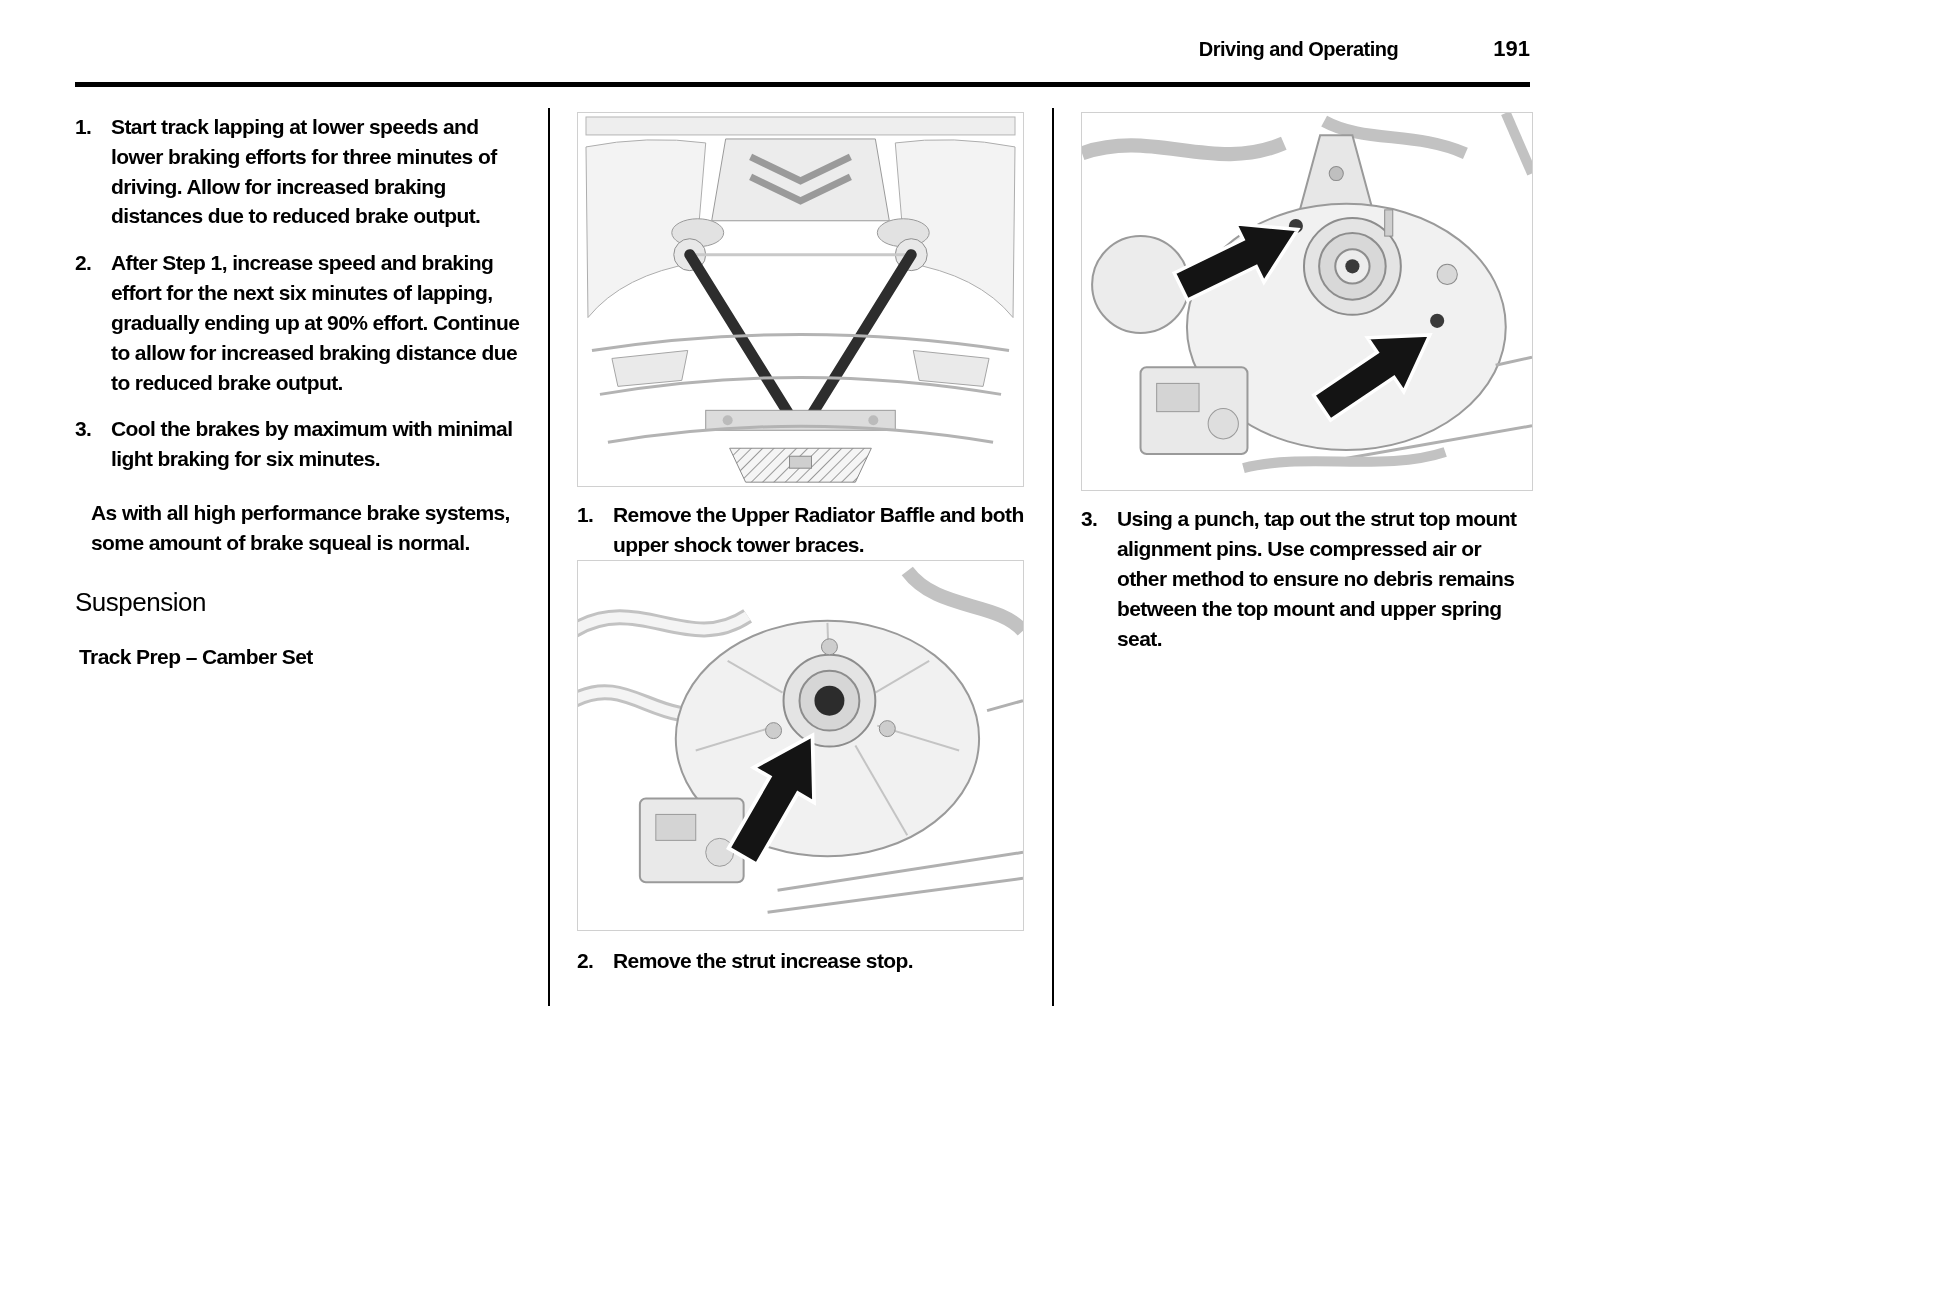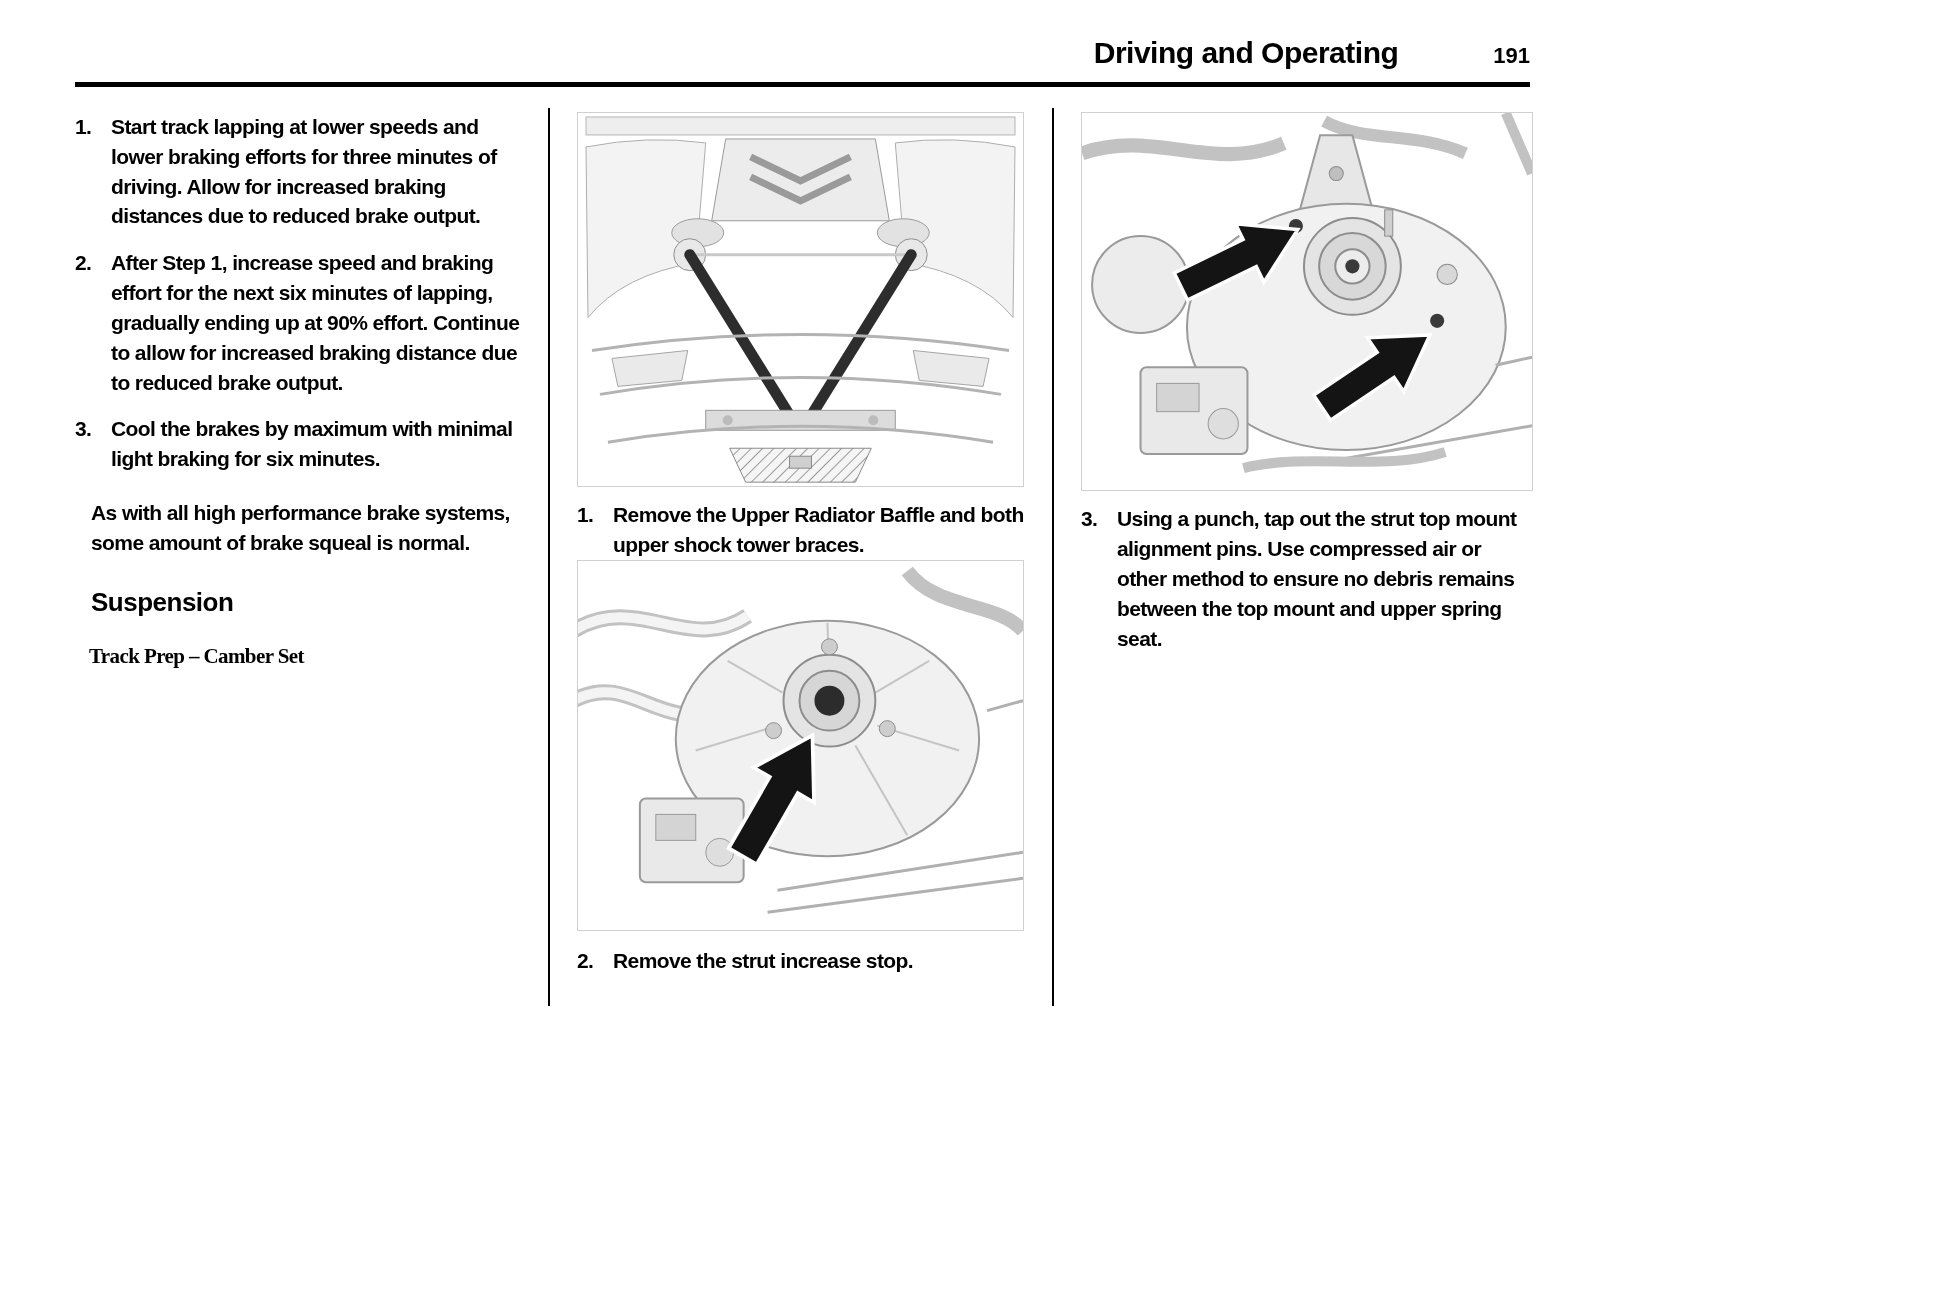--- a/index.html
+++ b/index.html
@@ -9,21 +9,21 @@
     background:#ffffff;
     color:#000;
     font-family:"Liberation Sans", sans-serif;
     overflow:hidden;
   }
   
   .header{
     position:absolute;left:75px;top:36px;width:1455px;
     display:flex;justify-content:flex-end;align-items:baseline;
   }
-  .header-title{font-size:30px;font-weight:bold;letter-spacing:-0.5px;}
+  .header-title{font-size:20px;font-weight:bold;letter-spacing:-0.5px;}
   .header-page{font-size:22px;font-weight:bold;margin-left:95px;}
   .rule{position:absolute;left:75px;top:82px;width:1455px;height:5px;background:#000;}
 
   
   .col{
     position:absolute;top:112px;
     font-size:21px;font-weight:bold;line-height:1.42;letter-spacing:-0.6px;
   }
   .col-left{left:75px;width:452px;}
   .col-mid{left:577px;width:447px;}
@@ -33,22 +33,22 @@
   .vd1{left:548px;}
   .vd2{left:1052px;}
 
   
   .step{display:grid;grid-template-columns:36px 1fr;margin:0 0 17px 0;}
   .caption{display:grid;grid-template-columns:36px 1fr;margin-top:13px;}
   .caption.gap{margin-top:15px;}
   .num{text-align:left;}
 
   .note{margin:24px 0 0 16px;}
-  .heading{font-size:26px;font-weight:bold;margin:26px 0 0 16px;letter-spacing:-0.5px;}
-  .subheading{font-size:21px;font-weight:bold;margin:22px 0 0 14px;font-family:Liberation Serif, serif;}
+  .heading{font-size:26px;font-weight:normal;margin:26px 0 0 0;letter-spacing:-0.5px;}
+  .subheading{font-size:21px;font-weight:bold;margin:22px 0 0 4px;}
   .intro{margin:18px 0 0 0;}
 
   
   figure.fig{margin:0;border:1px solid #d0d0d0;background:#fff;}
   figure.fig svg{display:block;width:100%;height:auto;}
   .fig-gap{margin-top:15px;}
 </style>
 </head>
 <body>
 

